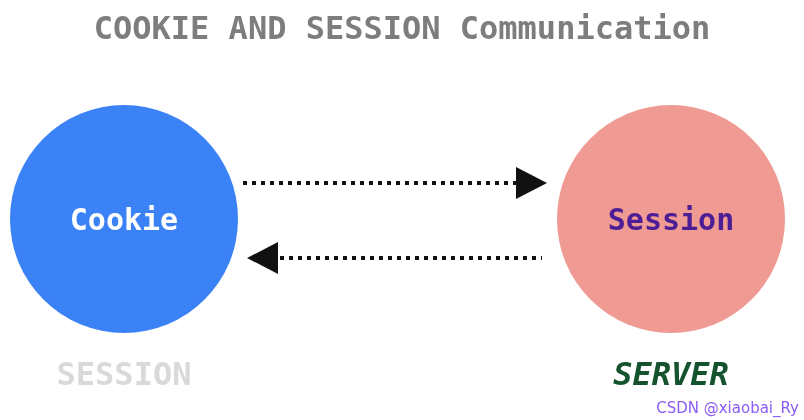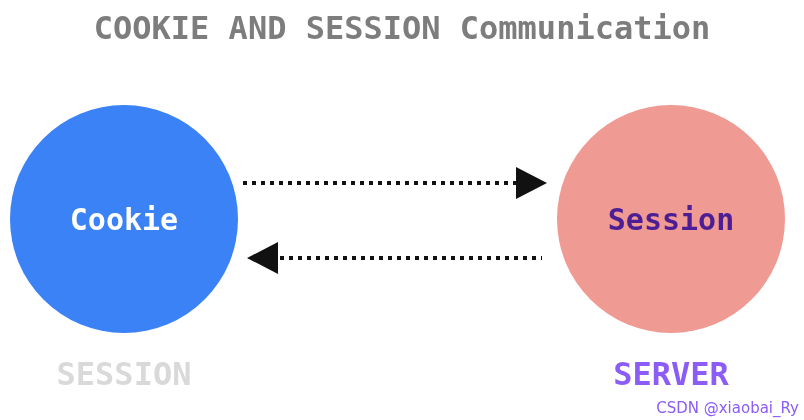--- a/index.html
+++ b/index.html
@@ -108,17 +108,17 @@
     <div class="head head-right"></div>
   </div>
 
   <div class="arrow" style="color: rgb(17, 17, 17);">
     <div class="head head-left"></div>
     <div class="dots dots-bottom"></div>
   </div>
 
   <div class="role role-client" style="color: rgb(217, 217, 217);">SESSION</div>
 
-  <div class="role role-server" style="color: #8b5cf6;">SERVER</div>
+  <div class="role role-server" style="color: #14532d; font-style: italic;">SERVER</div>
 
   <div class="watermark" style="color: #8b5cf6;">CSDN @xiaobai_Ry</div>
 
 </div>
 
 </body></html>

